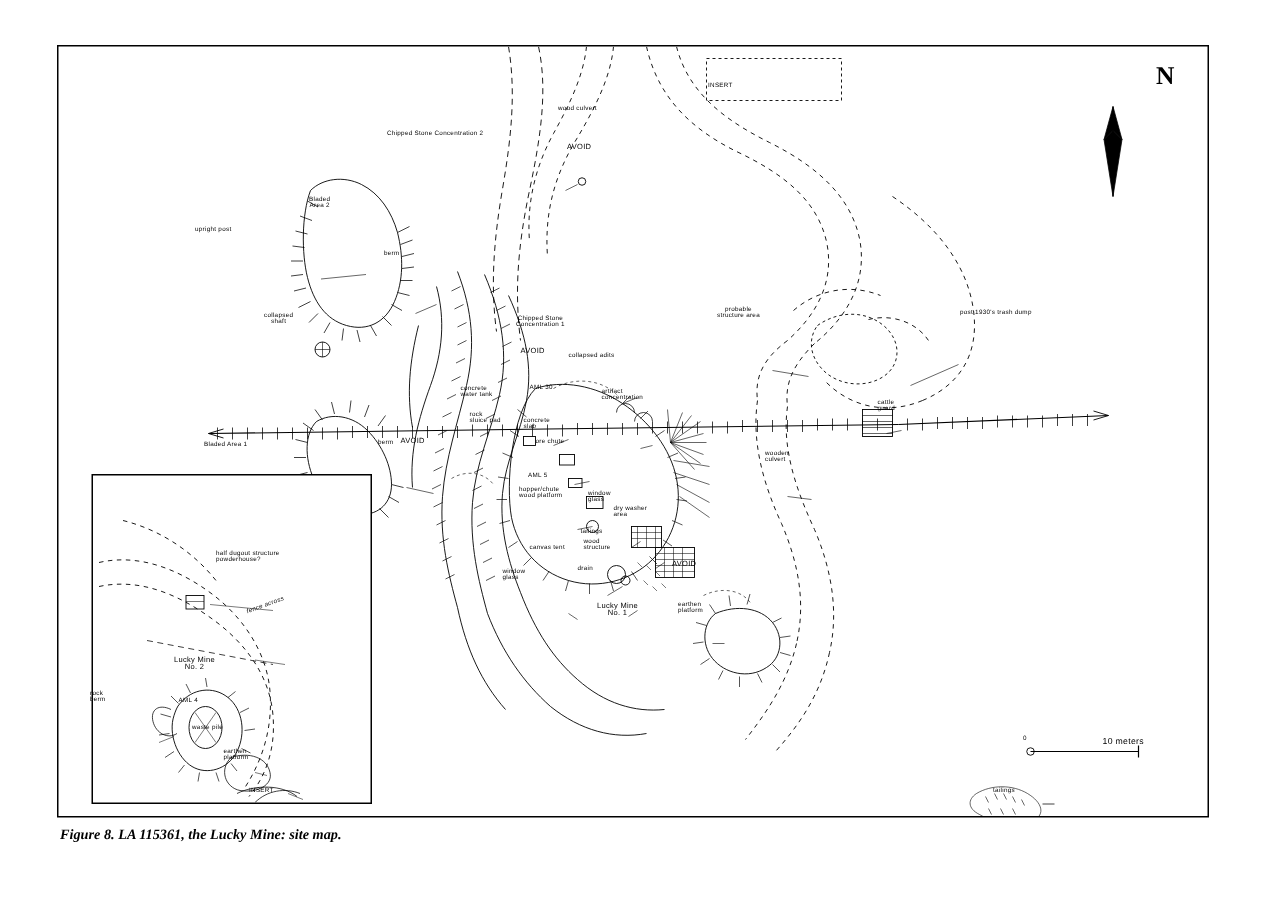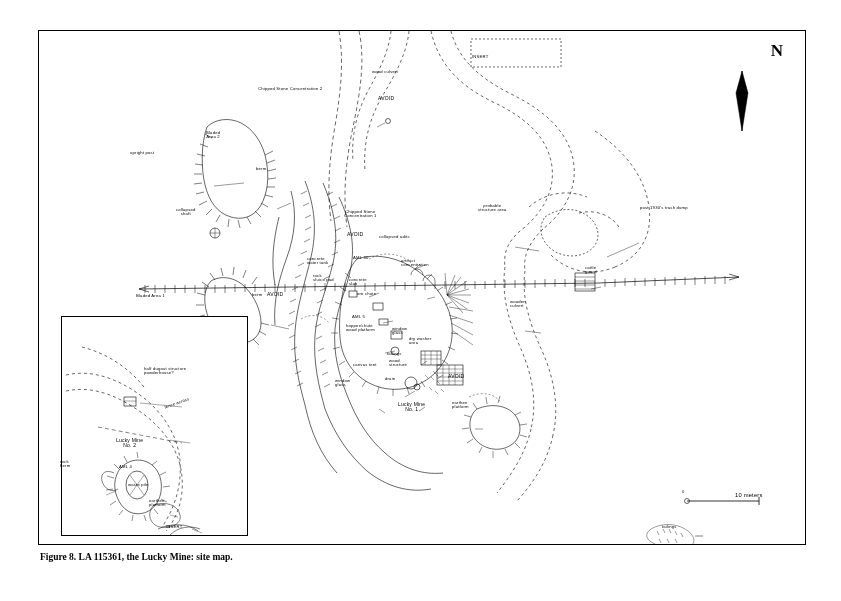--- a/index.html
+++ b/index.html
@@ -56,20 +56,21 @@
     font-size: 17px;
     font-weight: bold;
   }
   #caption {
     position: absolute;
     left: 40px;
     top: 552px;
     font-family: "Liberation Serif", serif;
     font-size: 9.5px;
     font-weight: bold;
+    font-style: italic;
     color: #000;
   }
   #insert-box {
     position: absolute;
     left: 22px;
     top: 285px;
     width: 185px;
     height: 218px;
     border: 1px solid #000;
     background: #ffffff;

